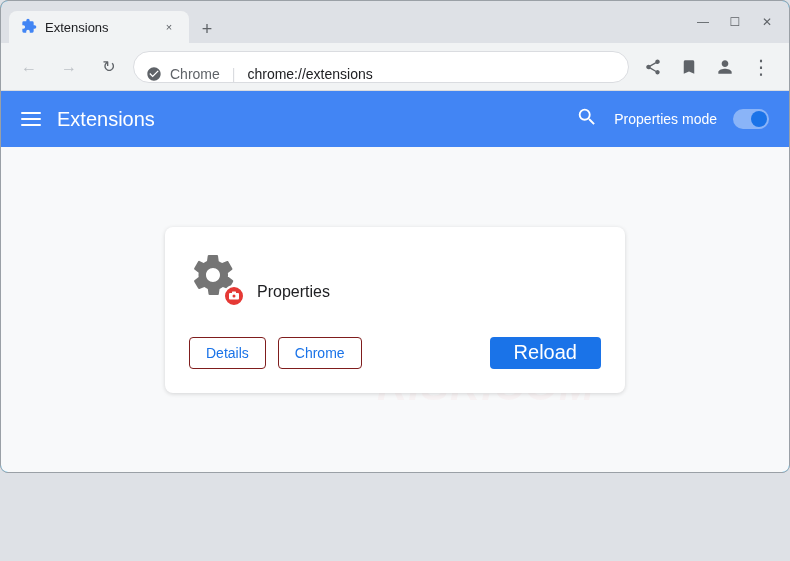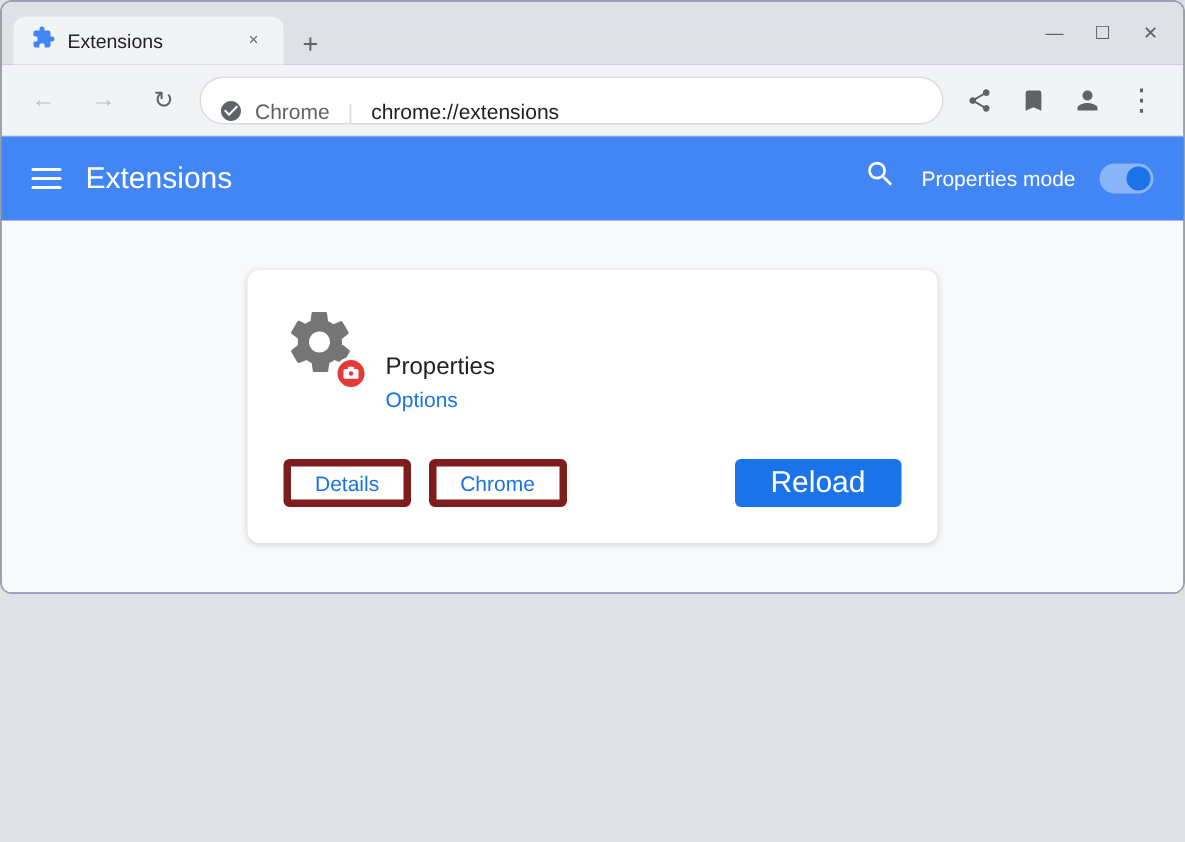--- a/index.html
+++ b/index.html
@@ -7,22 +7,22 @@
       width: 790px;
       height: 561px;
       font-family: 'Segoe UI', Arial, sans-serif;
       background: #dee1e6;
       overflow: hidden;
     }
 
     
     .browser-window {
       width: 790px;
-      height: 396px;
-      background: #8b5cf6;
+      height: 473px;
+      background: #0ea5e9;
       border: 1.5px solid #9aa0a6;
       border-radius: 8px;
       display: flex;
       flex-direction: column;
       overflow: hidden;
     }
 
     
     .title-bar {
       background: #dee1e6;
@@ -352,21 +352,21 @@
 
     .card-actions {
       display: flex;
       align-items: center;
       gap: 12px;
     }
 
     .btn-outline {
       height: 32px;
       padding: 0 16px;
-      border: 5px solid #7f1d1d;
+      border: 1px solid #7f1d1d;
       border-radius: 4px;
       background: white;
       color: #1a73e8;
       font-size: 14px;
       cursor: pointer;
       font-weight: 500;
     }
 
     .btn-primary {
       height: 32px;
@@ -487,21 +487,20 @@
           <div class="badge-icon">
             <svg viewBox="0 0 24 24" fill="white">
               <rect x="2" y="6" width="20" height="13" rx="2" fill="white"></rect>
               <circle cx="12" cy="12" r="3" fill="#e53935"></circle>
               <rect x="8" y="3" width="8" height="4" rx="1" fill="white"></rect>
             </svg>
           </div>
         </div>
         <div class="ext-info">
           <div class="ext-name">Properties</div>
-          <div class="ext-options" style="cursor:pointer; color:#1a73e8;">Options</div>
         </div>
       </div>
       <div class="card-actions">
         <button class="btn-outline">Details</button>
         <button class="btn-outline">Chrome</button>
         <button class="btn-primary">Reload</button>
       </div>
     </div>
   </div>
 </div>

